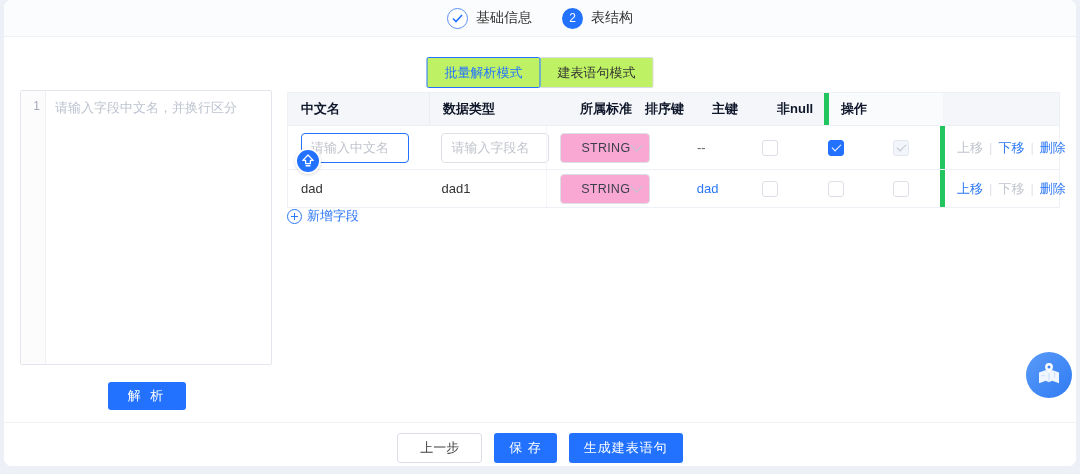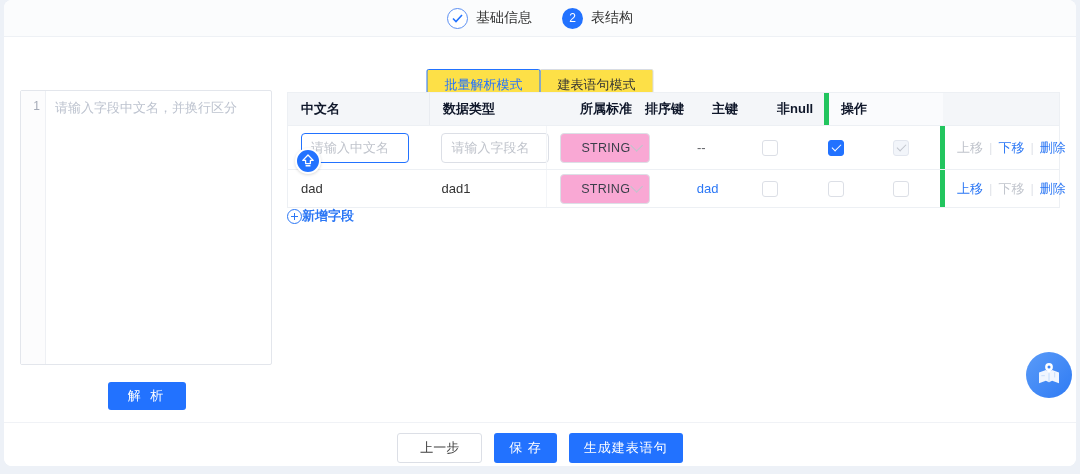--- a/index.html
+++ b/index.html
@@ -12,22 +12,22 @@
              border-bottom:1px solid #eef1f5; display:flex; align-items:center; justify-content:center; gap:30px;
              border-radius:8px 8px 0 0; }
   .step { display:flex; align-items:center; gap:8px; font-size:14px; color:#333; }
   .step-done-circle { width:21px; height:21px; border:1px solid #5b8ff2; border-radius:50%;
              display:flex; align-items:center; justify-content:center; background:#fff; }
   .step-num { width:21px; height:21px; border-radius:50%; background:#2272ff; color:#fff;
              display:flex; align-items:center; justify-content:center; font-size:12px; }
 
   
   .tabs { position:absolute; top:57px; left:50%; transform:translateX(-50%); display:flex; }
-  .tab { height:31px; padding:0 17px; background:#fde047; border:1px solid #d8dce3; font-size:13px;
-         color:#333; cursor:pointer; font-family:inherit; border-radius:2px;margin-top:12px; }
+  .tab { height:31px; padding:0 17px; background:#bef264; border:1px solid #d8dce3; font-size:13px;
+         color:#333; cursor:pointer; font-family:inherit; border-radius:2px; }
   .tab.active { border-color:#2272ff; color:#2272ff; position:relative; z-index:1; }
   .tab + .tab { margin-left:-1px; }
 
   
   .editor { position:absolute; left:16px; top:90px; width:252px; height:275px;
             border:1px solid #e3e6ec; border-radius:2px; background:#fff; display:flex; }
   .gutter { width:25px; background:#fcfcfd; border-right:1px solid #eef0f4; color:#a3a9b6;
             font-size:12px; text-align:right; padding:8px 5px 0 0; }
   .editor-text { flex:1; padding:8px 9px; font-size:13px; color:#bdc3cf; line-height:18px; }
   .parse-btn { position:absolute; left:104px; top:382px; width:78px; height:28px; background:#2272ff;
@@ -64,22 +64,22 @@
   .cb.checked { background:#2272ff; border-color:#2272ff; }
   .cb.checked::after { content:""; position:absolute; left:5px; top:1.5px; width:4px; height:8px;
         border-right:1.6px solid #fff; border-bottom:1.6px solid #fff; transform:rotate(45deg); }
   .cb.checked.disabled { background:#f2f5fa; border-color:#e2e6ee; }
   .cb.checked.disabled::after { border-color:#c0c4cc; }
 
   .act { color:#2b77f5; cursor:pointer; white-space:nowrap; }
   .act.disabled { color:#c0c4cc; cursor:default; }
   .sep { color:#e1e4ea; margin:0 6px; }
 
-  .add-field { position:absolute; left:283px; top:207px; display:flex; align-items:center; 
-               color:#2b77f5; font-size:13px; cursor:pointer;font-weight:bold; }
+  .add-field { position:absolute; left:283px; top:207px; display:flex; align-items:center; gap:5px;
+               color:#2b77f5; font-size:13px; cursor:pointer; }
   .plus-circle { width:15px; height:15px; border:1px solid #2b77f5; border-radius:50%; position:relative; }
   .plus-circle::before, .plus-circle::after { content:""; position:absolute; background:#2b77f5; }
   .plus-circle::before { left:3px; right:3px; top:6px; height:1.4px; }
   .plus-circle::after { top:3px; bottom:3px; left:6px; width:1.4px; }
 
   
   .ime-badge { position:absolute; left:291px; top:148px; width:26px; height:26px; border-radius:50%;
                background:#2272ff; border:2px solid #fff; display:flex; align-items:center; justify-content:center;
                box-shadow:0 1px 3px rgba(0,0,0,.15); cursor:pointer; }
 

